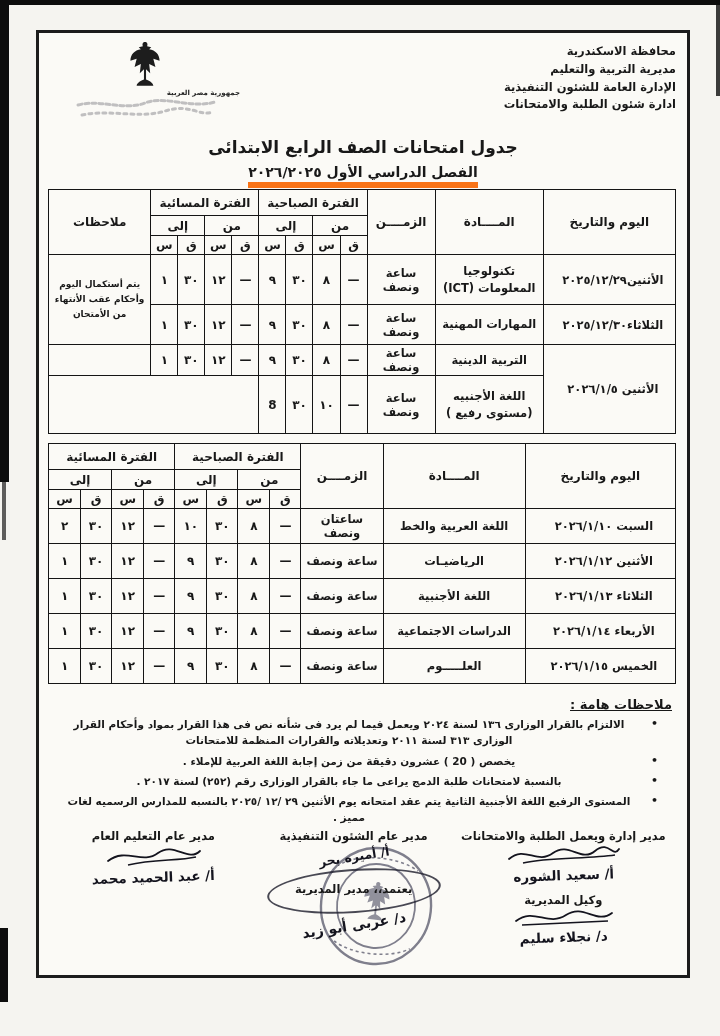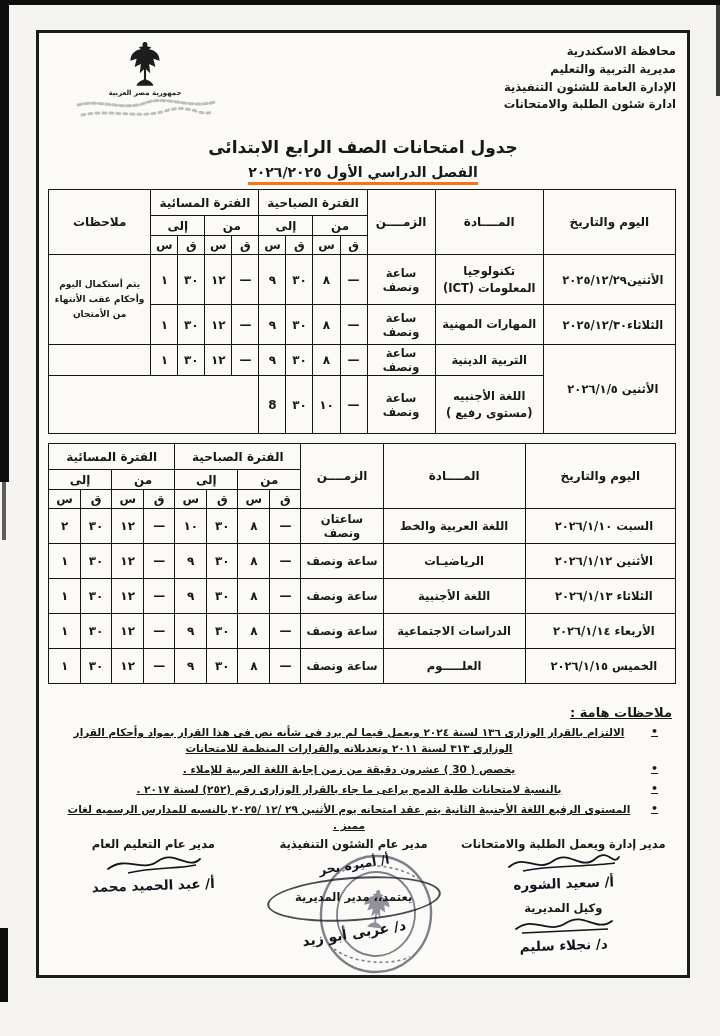--- a/index.html
+++ b/index.html
@@ -19,51 +19,51 @@
   .art-bl{left:0;top:928px;width:8px;height:74px;}
   
   .frame{
     position:absolute;left:36px;top:30px;width:654px;height:948px;
     background:#fbfaf6;border:3px solid #1c1c1c;box-sizing:border-box;
     padding:6px 11px 0 11px;
   }
   
   .hdr{display:flex;justify-content:space-between;align-items:flex-start;height:96px;}
   .letterhead{font-size:11.5px;font-weight:bold;line-height:1.55;text-align:right;white-space:nowrap;padding-top:4px;}
-  .emblem{width:190px;text-align:center;padding-top:2px;}
+  .emblem{width:190px;text-align:right;padding-top:2px;}
   .emblem svg{display:block;margin:0 auto;}
   .emblem-cap{font-size:7px;font-weight:bold;letter-spacing:1px;color:#222;margin-top:-2px;}
   .emblem-smudge{opacity:.35;margin-top:1px;}
   .corner-box{
     border:2px solid #222;border-radius:14px;padding:6px 12px 7px 12px;
     font-size:11px;font-weight:bold;text-align:center;line-height:2.0;margin-top:8px;
     white-space:nowrap;
   }
   .doc-title{text-align:center;font-size:17px;font-weight:bold;margin-top:2px;}
   .doc-subtitle{text-align:center;font-size:14px;font-weight:bold;margin-top:7px;}
-  .doc-subtitle span{border-bottom:3px solid #f97316;padding-bottom:2px;}
+  .doc-subtitle span{border-bottom:6px solid #f97316;padding-bottom:2px;}
   
   table{border-collapse:collapse;table-layout:fixed;width:628px;margin-top:9px;}
   th,td{
     border:1.6px solid #151515;text-align:center;vertical-align:middle;
     font-weight:bold;padding:1px 2px;overflow:hidden;
   }
   th{font-size:12px;}
   td{font-size:12px;}
   .t-day{font-size:11.5px;padding-left:9px;}
   .t-subj{font-size:11.5px;line-height:1.45;}
   .t-dur{font-size:11.5px;}
   .t-note{font-size:9px;line-height:1.7;padding:2px 3px;}
   .h-period{height:26px;}
   .h-fromto{height:20px;}
   .h-qs{height:19px;font-size:12.5px;}
   .r1{height:50px;}.r2{height:40px;}.r3{height:30px;}.r4{height:58px;}
   .t2 tbody tr{height:35px;}
   
-  .notes{margin-top:21px;padding:0 4px;text-decoration:underline;}
+  .notes{margin-top:13px;padding:0 4px;}
   .notes-head{font-size:13px;font-weight:bold;text-decoration:underline;}
   .note-line{display:flex;gap:7px;font-size:10.5px;font-weight:bold;line-height:1.55;margin-top:4px;padding-right:14px;}
   .note-line .b{flex:0 0 auto;font-size:11px;line-height:1.4;}
   .note-line .txt{flex:1 1 auto;text-align:center;}
   
   .sigs{position:relative;height:178px;margin-top:3px;}
   .sig-grid{display:grid;grid-template-columns:36% 31% 33%;position:relative;z-index:2;}
   .sig-col{text-align:center;}
   .sig-title{font-size:11.5px;font-weight:bold;white-space:nowrap;}
   .sig-name{font-size:13.5px;font-weight:bold;transform:rotate(-2deg);color:#14141e;}
@@ -315,21 +315,21 @@
   </table>
 
   <div class="notes">
     <div class="notes-head">ملاحظات هامة :</div>
     <div class="note-line">
       <span class="b">•</span>
       <span class="txt">الالتزام بالقرار الوزارى ١٣٦ لسنة ٢٠٢٤ ويعمل فيما لم يرد فى شأنه نص فى هذا القرار بمواد وأحكام القرار الوزارى ٣١٣ لسنة ٢٠١١ وتعديلاته والقرارات المنظمة للامتحانات</span>
     </div>
     <div class="note-line">
       <span class="b">•</span>
-      <span class="txt">يخصص ( 30 ) عشرون دقيقة من زمن إجابة اللغة العربية للإملاء .</span>
+      <span class="txt">يخصص ( 20 ) عشرون دقيقة من زمن إجابة اللغة العربية للإملاء .</span>
     </div>
     <div class="note-line">
       <span class="b">•</span>
       <span class="txt">بالنسبة لامتحانات طلبة الدمج يراعى ما جاء بالقرار الوزارى رقم (٢٥٢) لسنة ٢٠١٧ .</span>
     </div>
     <div class="note-line">
       <span class="b">•</span>
       <span class="txt">المستوى الرفيع اللغة الأجنبية الثانية يتم عقد امتحانه يوم الأثنين ٢٩ /١٢ /٢٠٢٥ بالنسبه للمدارس الرسميه لغات مميز .</span>
     </div>
   </div>

